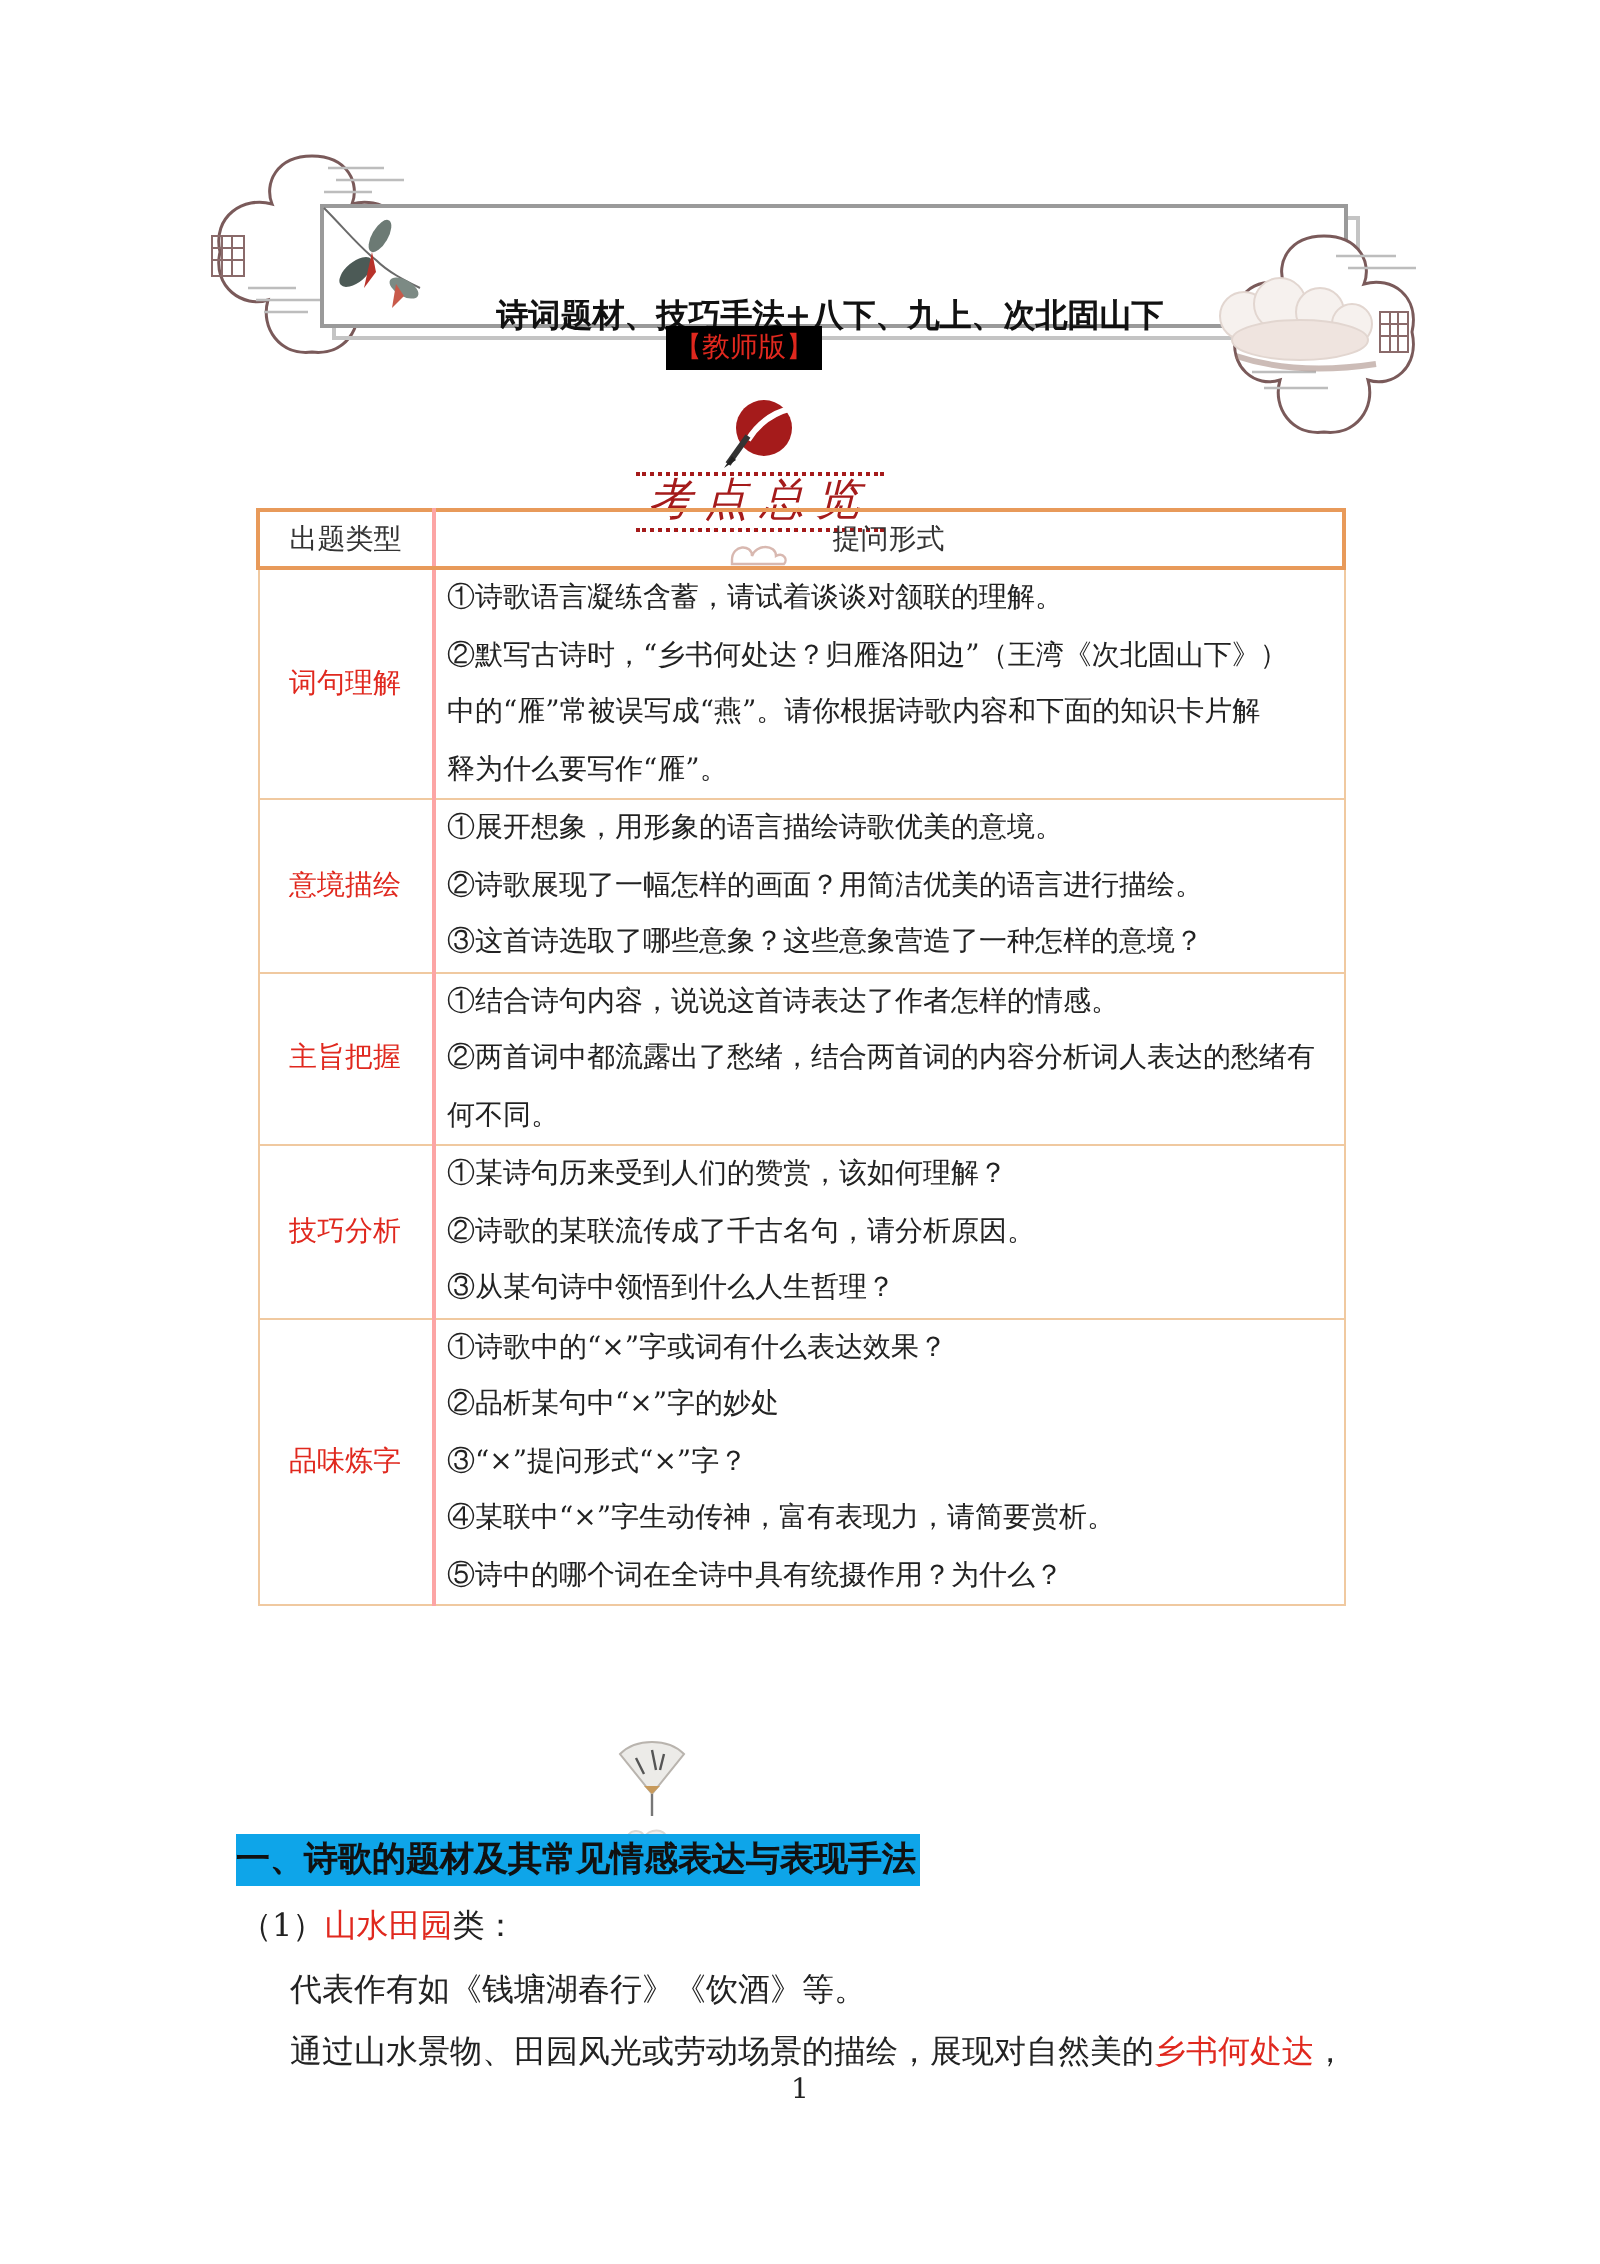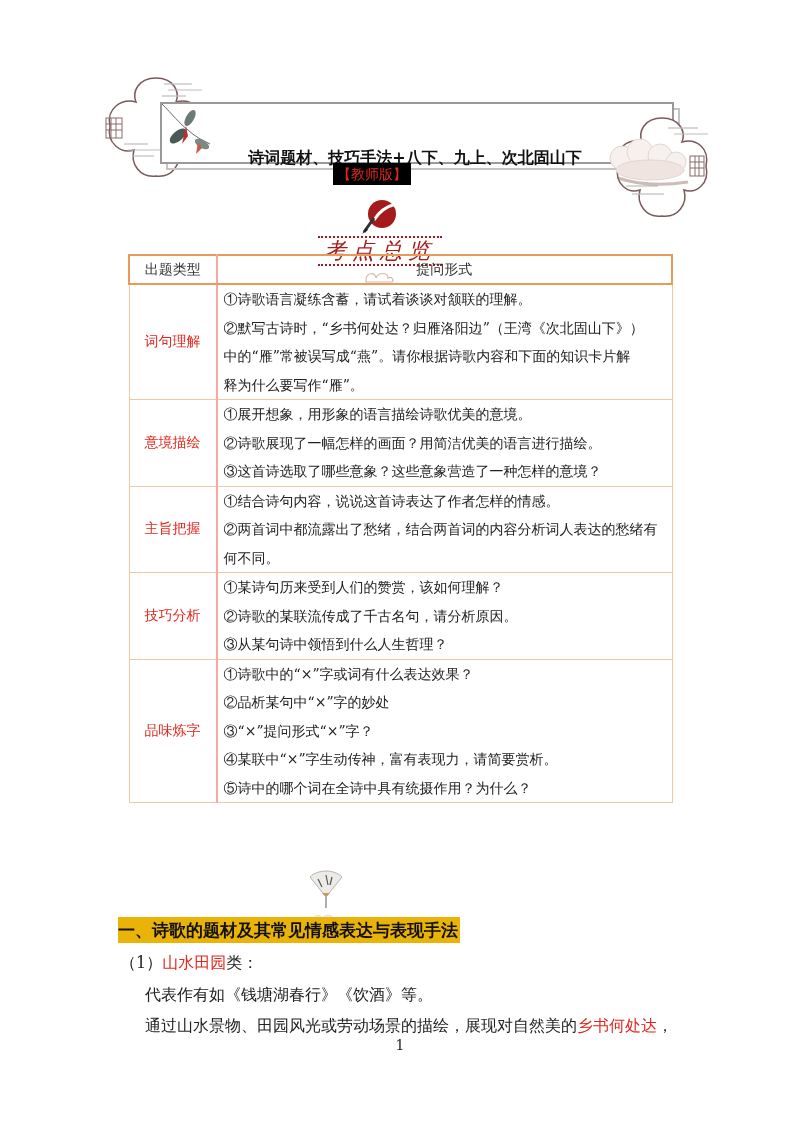--- a/index.html
+++ b/index.html
@@ -39,21 +39,21 @@
   .overview-table th, .overview-table td { border: 1px solid #f0c9a0; }
   .overview-table thead th { border: 2px solid #e89a5a; font-weight: normal; height: 27px;
                               font-size: 14px; color: #333; padding: 0; }
   .overview-table .col-type { width: 84px; border-right: 2px solid #fca5a5; border-radius: 10px; }
   .cat-cell { text-align: center; vertical-align: middle; color: #e0281e;
               font-family: "DejaVu Sans", sans-serif; font-size: 14px; }
   .q-cell { padding: 0 0 0 6px; vertical-align: top; margin-top: 16px; }
   .q-line { line-height: 28.5px; font-size: 14px; color: #222; white-space: nowrap; }
 
   
-  .h1-section { position: absolute; left: 118px; top: 917px; background: #eab308;
+  .h1-section { position: absolute; left: 118px; top: 917px; background: #0ea5e9;
                 font-size: 17px; font-weight: bold; color: #111; padding: 2px 2px 2px 0; line-height: 22px; }
   .para { position: absolute; font-size: 16px; color: #222; line-height: 22px; white-space: nowrap; }
   .red { color: #e0281e; }
   .page-num { position: absolute; left: 0; width: 800px; top: 1037px; text-align: center; font-size: 14px; color: #222; }
 </style>
 </head>
 <body>
 
 <div class="banner">
   <svg class="cloud-left" viewBox="0 0 108 110">

